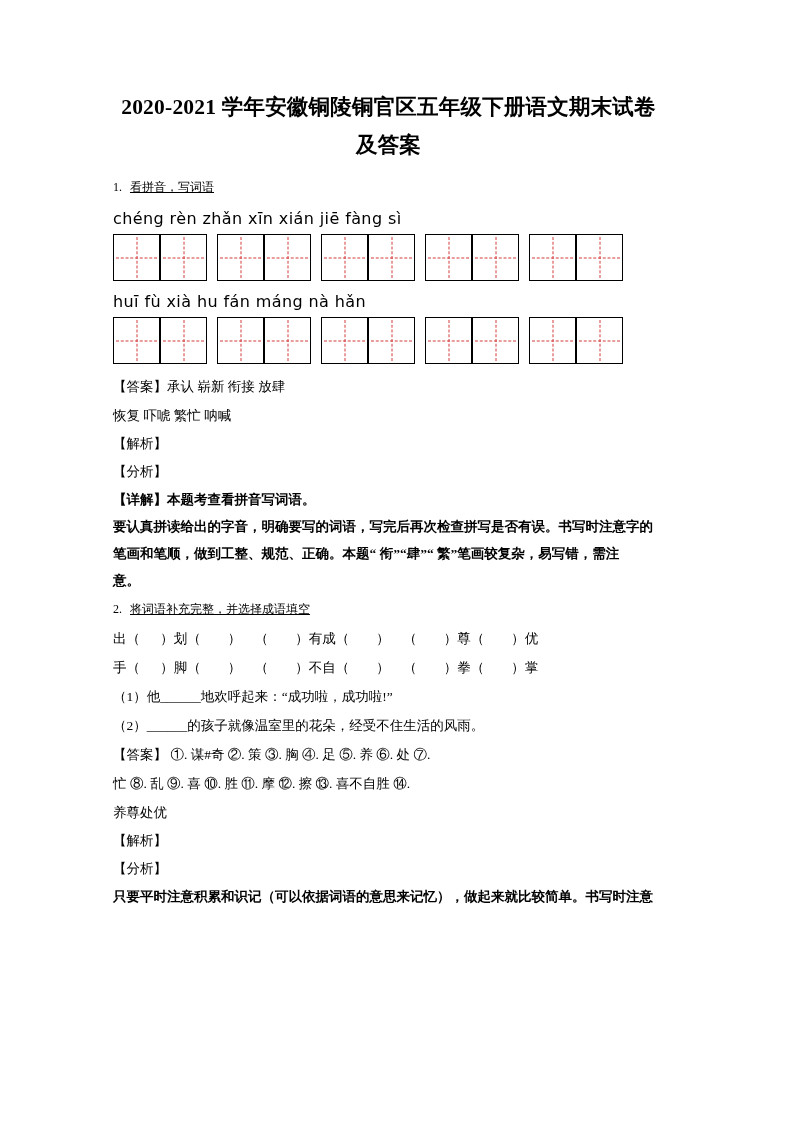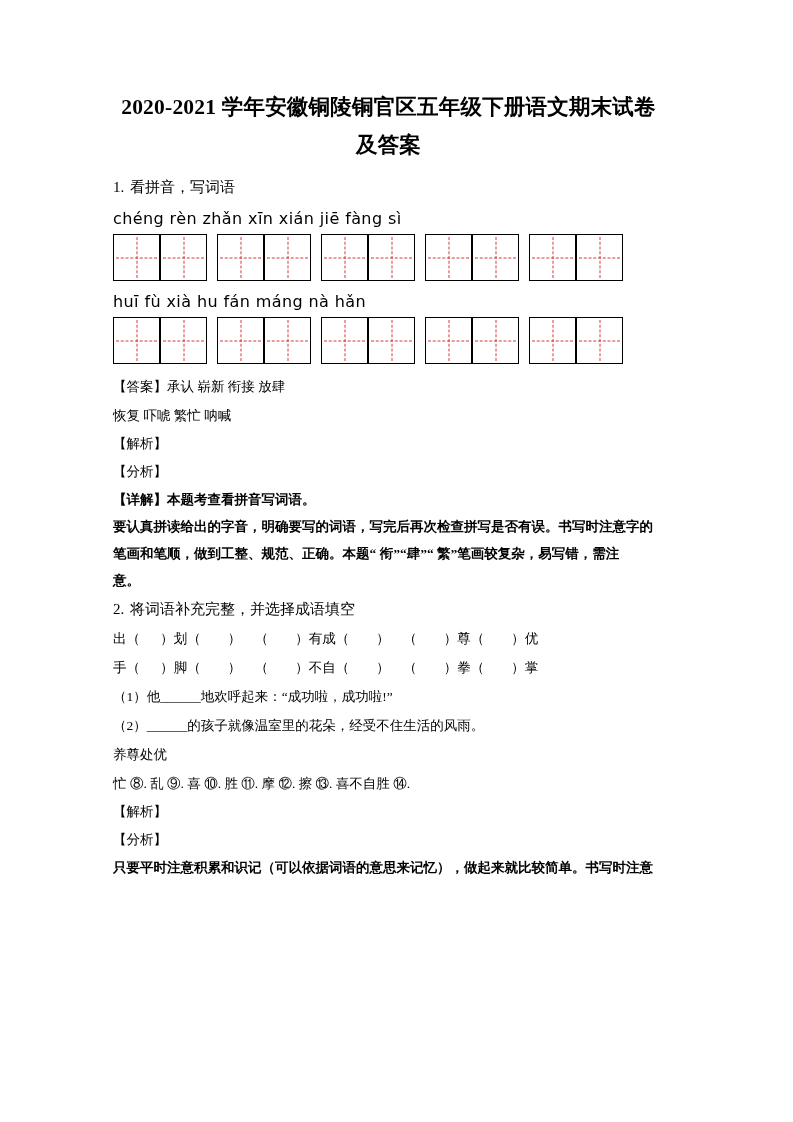--- a/index.html
+++ b/index.html
@@ -25,23 +25,24 @@
   h1.doc-title {
     font-family: "Liberation Serif", "DejaVu Serif", serif;
     font-size: 21.5px;
     font-weight: 700;
     line-height: 38px;
     text-align: center;
     margin: 0 0 8px 0;
     letter-spacing: 0.2px;
   }
   .q-line {
-    font-size: 15px;
+    font-size: 12px;
     line-height: 30px;
     margin: 0;
+    text-decoration: underline;
   }
   .q-num {
     display: inline-block;
     min-width: 17px;
   }
   .pinyin-row {
     font-size: 16px;
     line-height: 26px;
     font-family: "DejaVu Sans", sans-serif;
     margin: 4px 0 2px 0;
@@ -190,19 +191,20 @@
   <p class="q-line">
     <span class="q-num">2.</span><span>将词语补充完整，并选择成语填空</span>
   </p>
 
   <p class="idiom-line">出（      ）划（        ）    （        ）有成（        ）    （        ）尊（        ）优</p>
   <p class="idiom-line">手（      ）脚（        ）    （        ）不自（        ）    （        ）拳（        ）掌</p>
 
   <p class="sub-line">（1）他______地欢呼起来：“成功啦，成功啦!”</p>
   <p class="sub-line">（2）______的孩子就像温室里的花朵，经受不住生活的风雨。</p>
 
+  <p class="answer-block">【答案】      ①. 谋#奇      ②. 策      ③. 胸      ④. 足      ⑤. 养      ⑥. 处      ⑦.</p>
+  <p class="answer-block">忙      ⑧. 乱      ⑨. 喜      ⑩. 胜      ⑪. 摩      ⑫. 擦      ⑬. 喜不自胜      ⑭.</p>
   <p class="answer-block">养尊处优</p>
-  <p class="answer-block">忙      ⑧. 乱      ⑨. 喜      ⑩. 胜      ⑪. 摩      ⑫. 擦      ⑬. 喜不自胜      ⑭.</p>
   <p class="tag-line">【解析】</p>
   <p class="tag-line">【分析】</p>
   <p class="body-line">只要平时注意积累和识记（可以依据词语的意思来记忆），做起来就比较简单。书写时注意</p>
 
 </div>
 
 </body></html>

